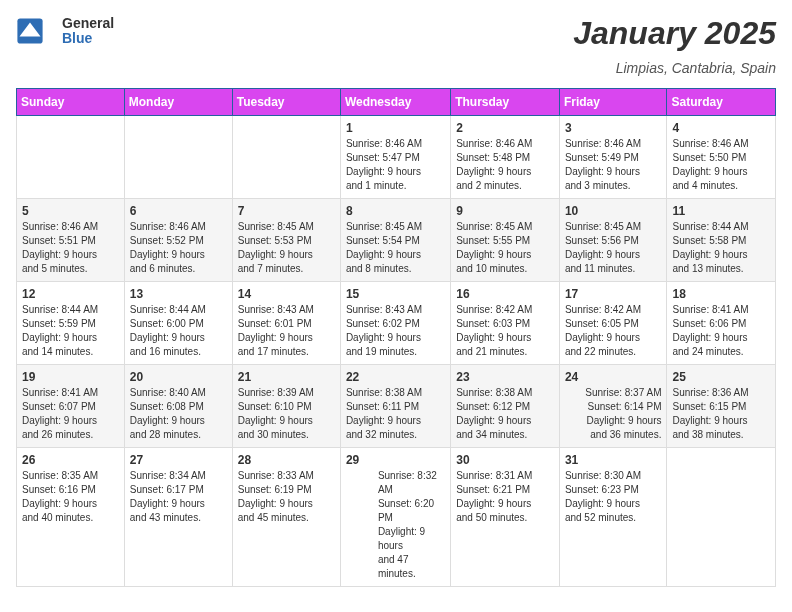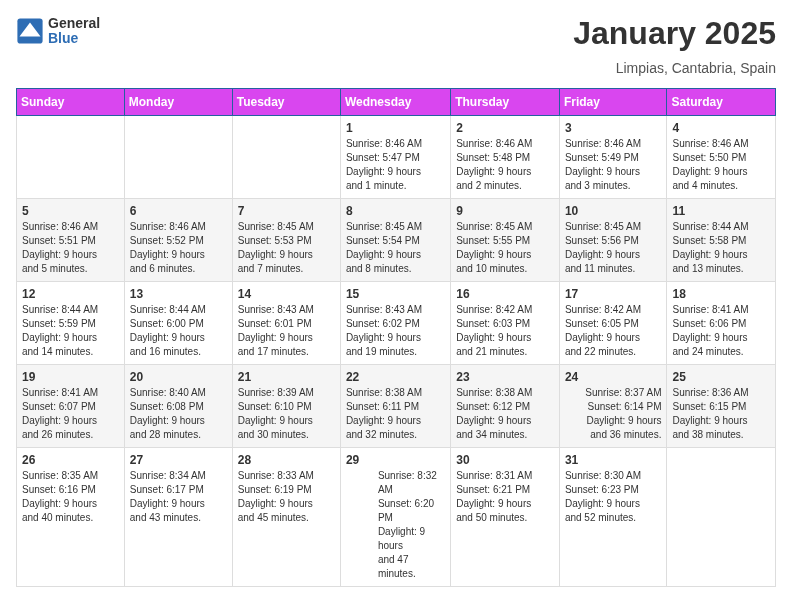--- a/index.html
+++ b/index.html
@@ -12,28 +12,29 @@
     }
     .header-area {
       display: flex;
       justify-content: space-between;
       align-items: flex-start;
       margin-bottom: 12px;
     }
     .logo {
       display: flex;
       align-items: center;
-      gap: 4px;
+      gap: 18px;
     }
     .logo-icon {
       width: 28px;
       height: 28px;
     }
     .title-area {
       text-align: right;
+      font-style: italic;
     }
     .month-title {
       font-size: 32px;
       font-weight: bold;
       color: #333;
       line-height: 1.1;
     }
     .location-title {
       font-size: 14px;
       color: #555;

